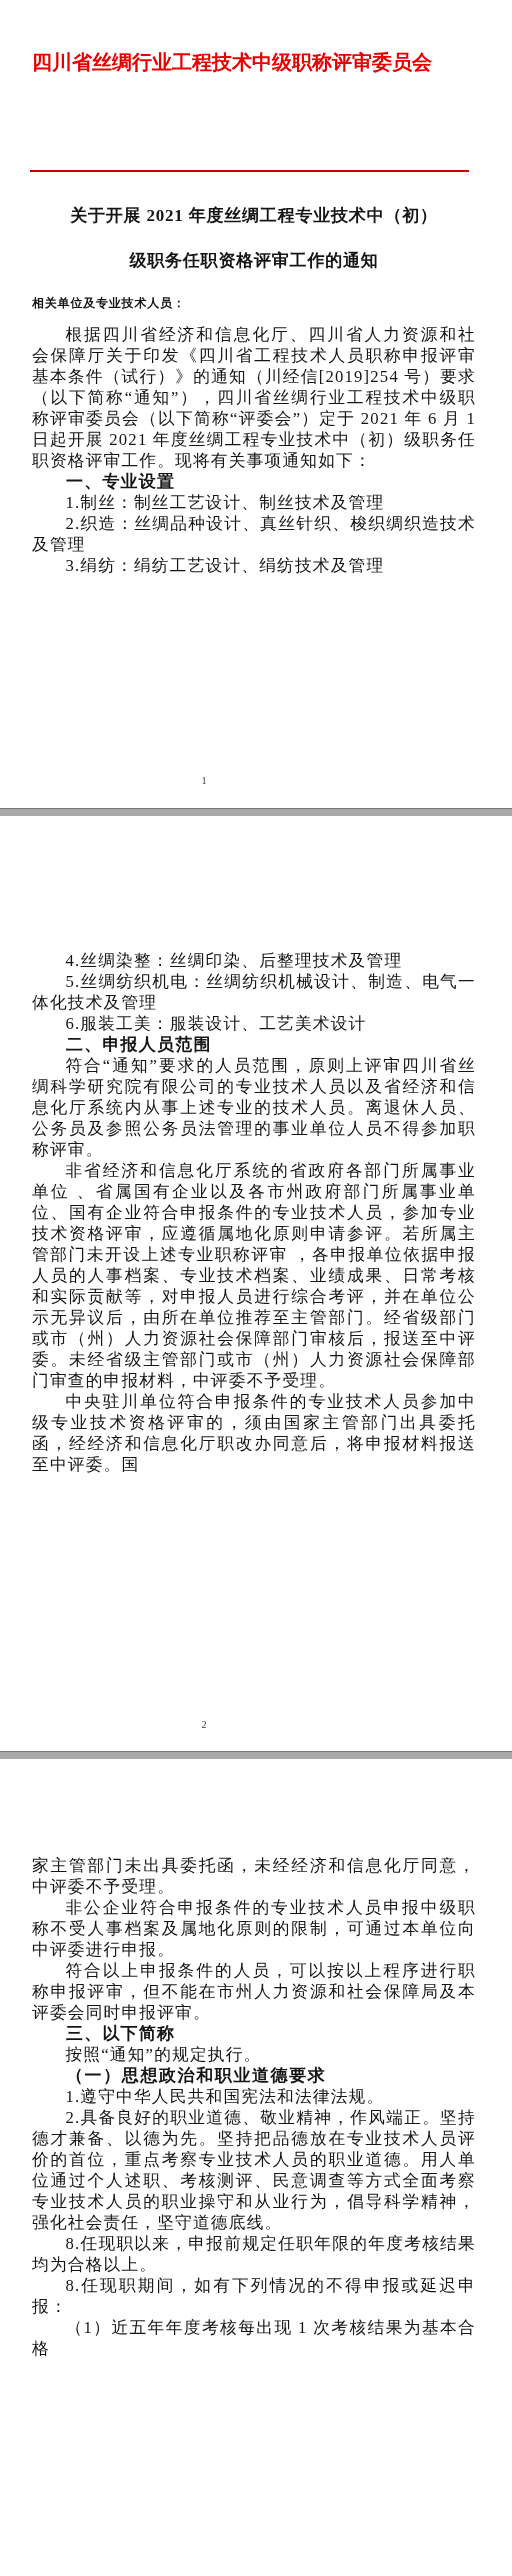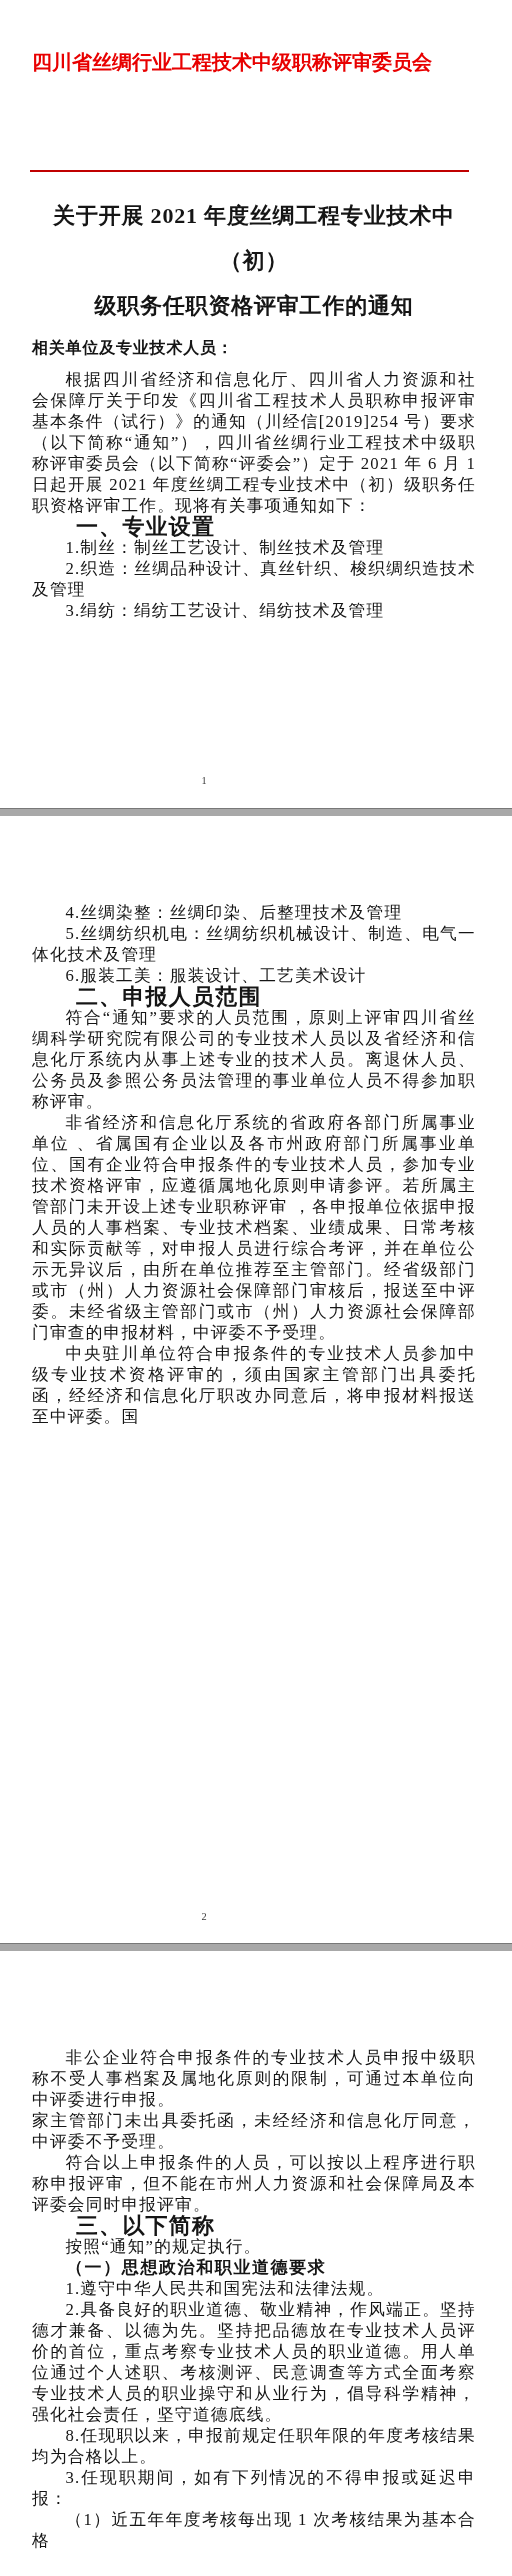--- a/index.html
+++ b/index.html
@@ -19,21 +19,21 @@
   .doc{width:512px;background:#ffffff;}
   .page{
     position:relative;
     box-sizing:border-box;
     background:#ffffff;
     overflow:hidden;
     padding-left:32px;
     padding-right:36px;
   }
   .page-1{height:808px;padding-top:46px;}
-  .page-2{height:1127px;padding-top:77px;}
+  .page-2{height:887px;padding-top:77px;margin-top:48px;}
   .page-3{height:865px;padding-top:87px;}
   .page-sep{
     height:8px;
     width:512px;
     background:var(--sep);
     border-top:1.6px solid var(--sep-edge);
     box-sizing:border-box;
   }
   .red-header{
     color:var(--red);
@@ -47,50 +47,50 @@
   }
   .red-rule{
     margin-top:92px;
     margin-left:-1.6px;
     width:439px;
     height:2.4px;
     background:var(--rule-red);
   }
   .doc-title{
     margin:20.6px 0 0 0;
-    font-size:22px;
+    font-size:17px;
     line-height:45px;
     font-weight:700;
     text-align:center;
     letter-spacing:0.8px;
   }
   .salutation{
     margin:8px 0 0 0;
     font-family:"Liberation Sans","DejaVu Sans",sans-serif;
     font-weight:700;
-    font-size:16px;
+    font-size:12px;
     line-height:24px;
     letter-spacing:0.8px;
   }
   .blocks{margin-top:8.7px;}
   .block{
     margin:0;
     font-size:16.7px;
     line-height:21px;
     letter-spacing:1.2px;
   }
   .para{
     text-align:justify;
     text-indent:2em;
   }
   .para.no-indent{text-indent:0;}
   .heading{
     font-family:Liberation Serif, serif;
     font-weight:700;
-    font-size:22px;
+    font-size:17px;
     text-indent:2em;
   }
   .subheading{
     font-family:"Liberation Serif","DejaVu Serif",serif;
     font-weight:700;
     font-size:17px;
     text-indent:2em;
     letter-spacing:1.6px;
   }
   .page-number{
@@ -141,29 +141,29 @@
         <p class="block para">非省经济和信息化厅系统的省政府各部门所属事业单位 、省属国有企业以及各市州政府部门所属事业单位、国有企业符合申报条件的专业技术人员，参加专业技术资格评审，应遵循属地化原则申请参评。若所属主管部门未开设上述专业职称评审 ，各申报单位依据申报人员的人事档案、专业技术档案、业绩成果、日常考核和实际贡献等，对申报人员进行综合考评，并在单位公示无异议后，由所在单位推荐至主管部门。经省级部门或市（州）人力资源社会保障部门审核后，报送至中评委。未经省级主管部门或市（州）人力资源社会保障部门审查的申报材料，中评委不予受理。</p>
         <p class="block para">中央驻川单位符合申报条件的专业技术人员参加中级专业技术资格评审的，须由国家主管部门出具委托函，经经济和信息化厅职改办同意后，将申报材料报送至中评委。国</p>
       </div>
     <div class="page-number">2</div>
   </section>
 
   <div class="page-sep"></div>
 
   <section class="page page-3">
     <div class="blocks">
+        <p class="block para no-indent">家主管部门未出具委托函，未经经济和信息化厅同意，中评委不予受理。</p>
         <p class="block para">非公企业符合申报条件的专业技术人员申报中级职称不受人事档案及属地化原则的限制，可通过本单位向中评委进行申报。</p>
-        <p class="block para no-indent">家主管部门未出具委托函，未经经济和信息化厅同意，中评委不予受理。</p>
         <p class="block para">符合以上申报条件的人员，可以按以上程序进行职称申报评审，但不能在市州人力资源和社会保障局及本评委会同时申报评审。</p>
         <p class="block heading">三、以下简称</p>
         <p class="block para">按照“通知”的规定执行。</p>
         <p class="block subheading">（一）思想政治和职业道德要求</p>
         <p class="block para">1.遵守中华人民共和国宪法和法律法规。</p>
         <p class="block para">2.具备良好的职业道德、敬业精神，作风端正。坚持德才兼备、以德为先。坚持把品德放在专业技术人员评价的首位，重点考察专业技术人员的职业道德。用人单位通过个人述职、考核测评、民意调查等方式全面考察专业技术人员的职业操守和从业行为，倡导科学精神，强化社会责任，坚守道德底线。</p>
         <p class="block para">8.任现职以来，申报前规定任职年限的年度考核结果均为合格以上。</p>
-        <p class="block para">3.任现职期间，如有下列情况的不得申报或延迟申报：</p>
+        <p class="block para">8.任现职期间，如有下列情况的不得申报或延迟申报：</p>
         <p class="block para">（1）近五年年度考核每出现 1 次考核结果为基本合格</p>
       </div>
     <div class="page-number">3</div>
   </section>
 
 </div>
 
 
 </body></html>

